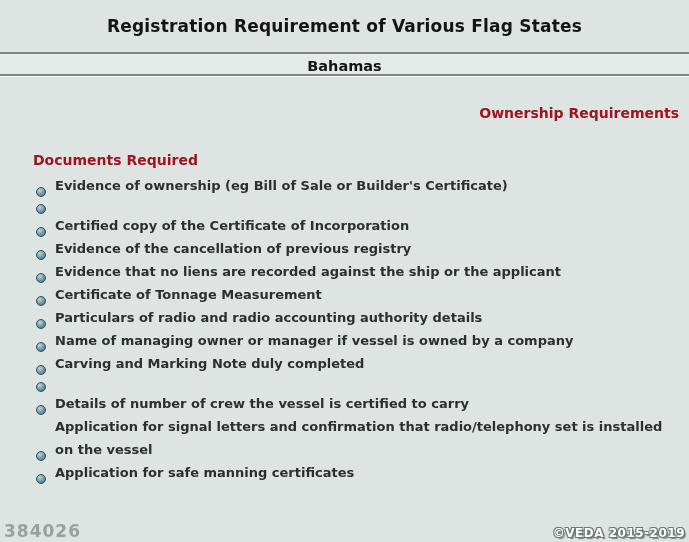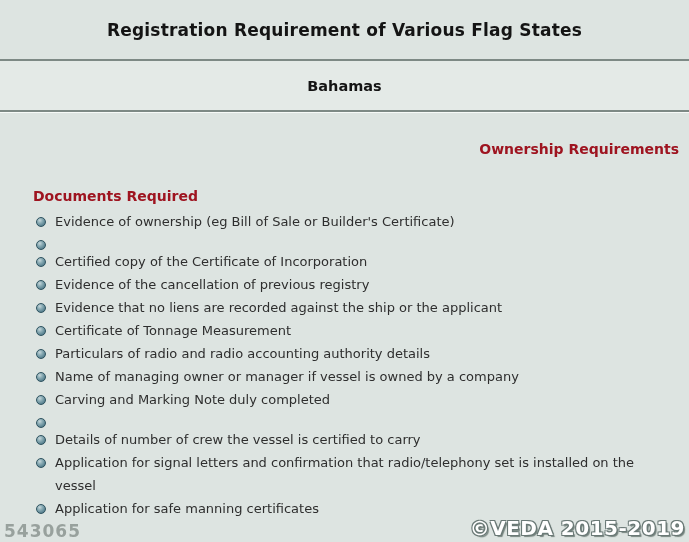--- a/index.html
+++ b/index.html
@@ -12,69 +12,69 @@
     --body:#2e2e2e;
   }
   *{box-sizing:border-box;}
   html,body{margin:0;padding:0;}
   body{
     width:689px;height:542px;overflow:hidden;position:relative;
     background:var(--bg);
     font-family:"DejaVu Sans","Liberation Sans",sans-serif;
   }
   .title-bar{
-    height:59px;display:flex;align-items:center;justify-content:center;
+    height:52px;display:flex;align-items:center;justify-content:center;
     background:var(--bg);
   }
   .title-bar h1{
     margin:0;font-size:17px;font-weight:bold;color:var(--ink);letter-spacing:0.2px;
   }
   .sep{
     height:2px;background:var(--line);
     box-shadow:0 1px 0 var(--line-hi);
   }
   .band{
-    height:49px;display:flex;align-items:center;justify-content:center;
+    height:20px;display:flex;align-items:flex-end;justify-content:center;
     background:var(--band);
   }
   .band h2{
     margin:0;font-size:14.5px;font-weight:bold;color:var(--ink);
   }
   .content{
     padding:0 10px 0 33px;
   }
   .section-heading{
     margin:0;font-size:14px;font-weight:bold;color:var(--red);
   }
   .heading-ownership{padding-top:29px;text-align:right;}
   .heading-documents{padding-top:31px;}
   .ownership-body{
     margin:13px 0 0 0;font-size:13.5px;color:var(--body);
   }
   ul.doc-list{
     list-style:none;margin:6px 0 0 0;padding:0;
   }
   li.doc-item{
-    display:flex;align-items:flex-start;
-    font-size:13px;line-height:23px;color:var(--body);
+    display:flex;align-items:flex-end;
+    font-size:13px;line-height:23px;color:var(--body);font-weight:bold;
   }
   .bullet{
     flex:0 0 auto;width:10px;height:10px;border-radius:50%;
     margin:7px 9px 0 3px;
     border:1px solid #2e5360;
     background:radial-gradient(circle at 35% 30%, #c6d6da 0%, #8aacb5 35%, #5d8593 70%, #3c6372 100%);
   }
   .doc-text{max-width:630px;}
   .watermark{
     position:absolute;left:4px;bottom:1px;
     font-size:17px;font-weight:bold;color:#98a19d;letter-spacing:1px;
   }
   .copyright{
     position:absolute;right:4px;bottom:2px;
-    font-size:20px;font-weight:bold;color:#ffffff;letter-spacing:0.5px;
+    font-size:12px;font-weight:bold;color:#ffffff;letter-spacing:0.5px;
     text-shadow:
       1px 1px 0 #6a7976,
       -1px 1px 0 #6a7976,
       1px -1px 0 #6a7976,
       -1px -1px 0 #6a7976,
       2px 2px 1px #76847f;
   }
 </style>
 </head>
 <body>
@@ -142,14 +142,14 @@
         <span class="bullet"></span>
         <span class="doc-text">Application for signal letters and confirmation that radio/telephony set is installed on the vessel</span>
       </li>
       <li class="doc-item">
         <span class="bullet"></span>
         <span class="doc-text">Application for safe manning certificates</span>
       </li>
     </ul>
 </main>
 
-<div class="watermark">543065</div>
+<div class="watermark">384026</div>
 <div class="copyright">©VEDA 2015-2019</div>
 
 </body></html>

